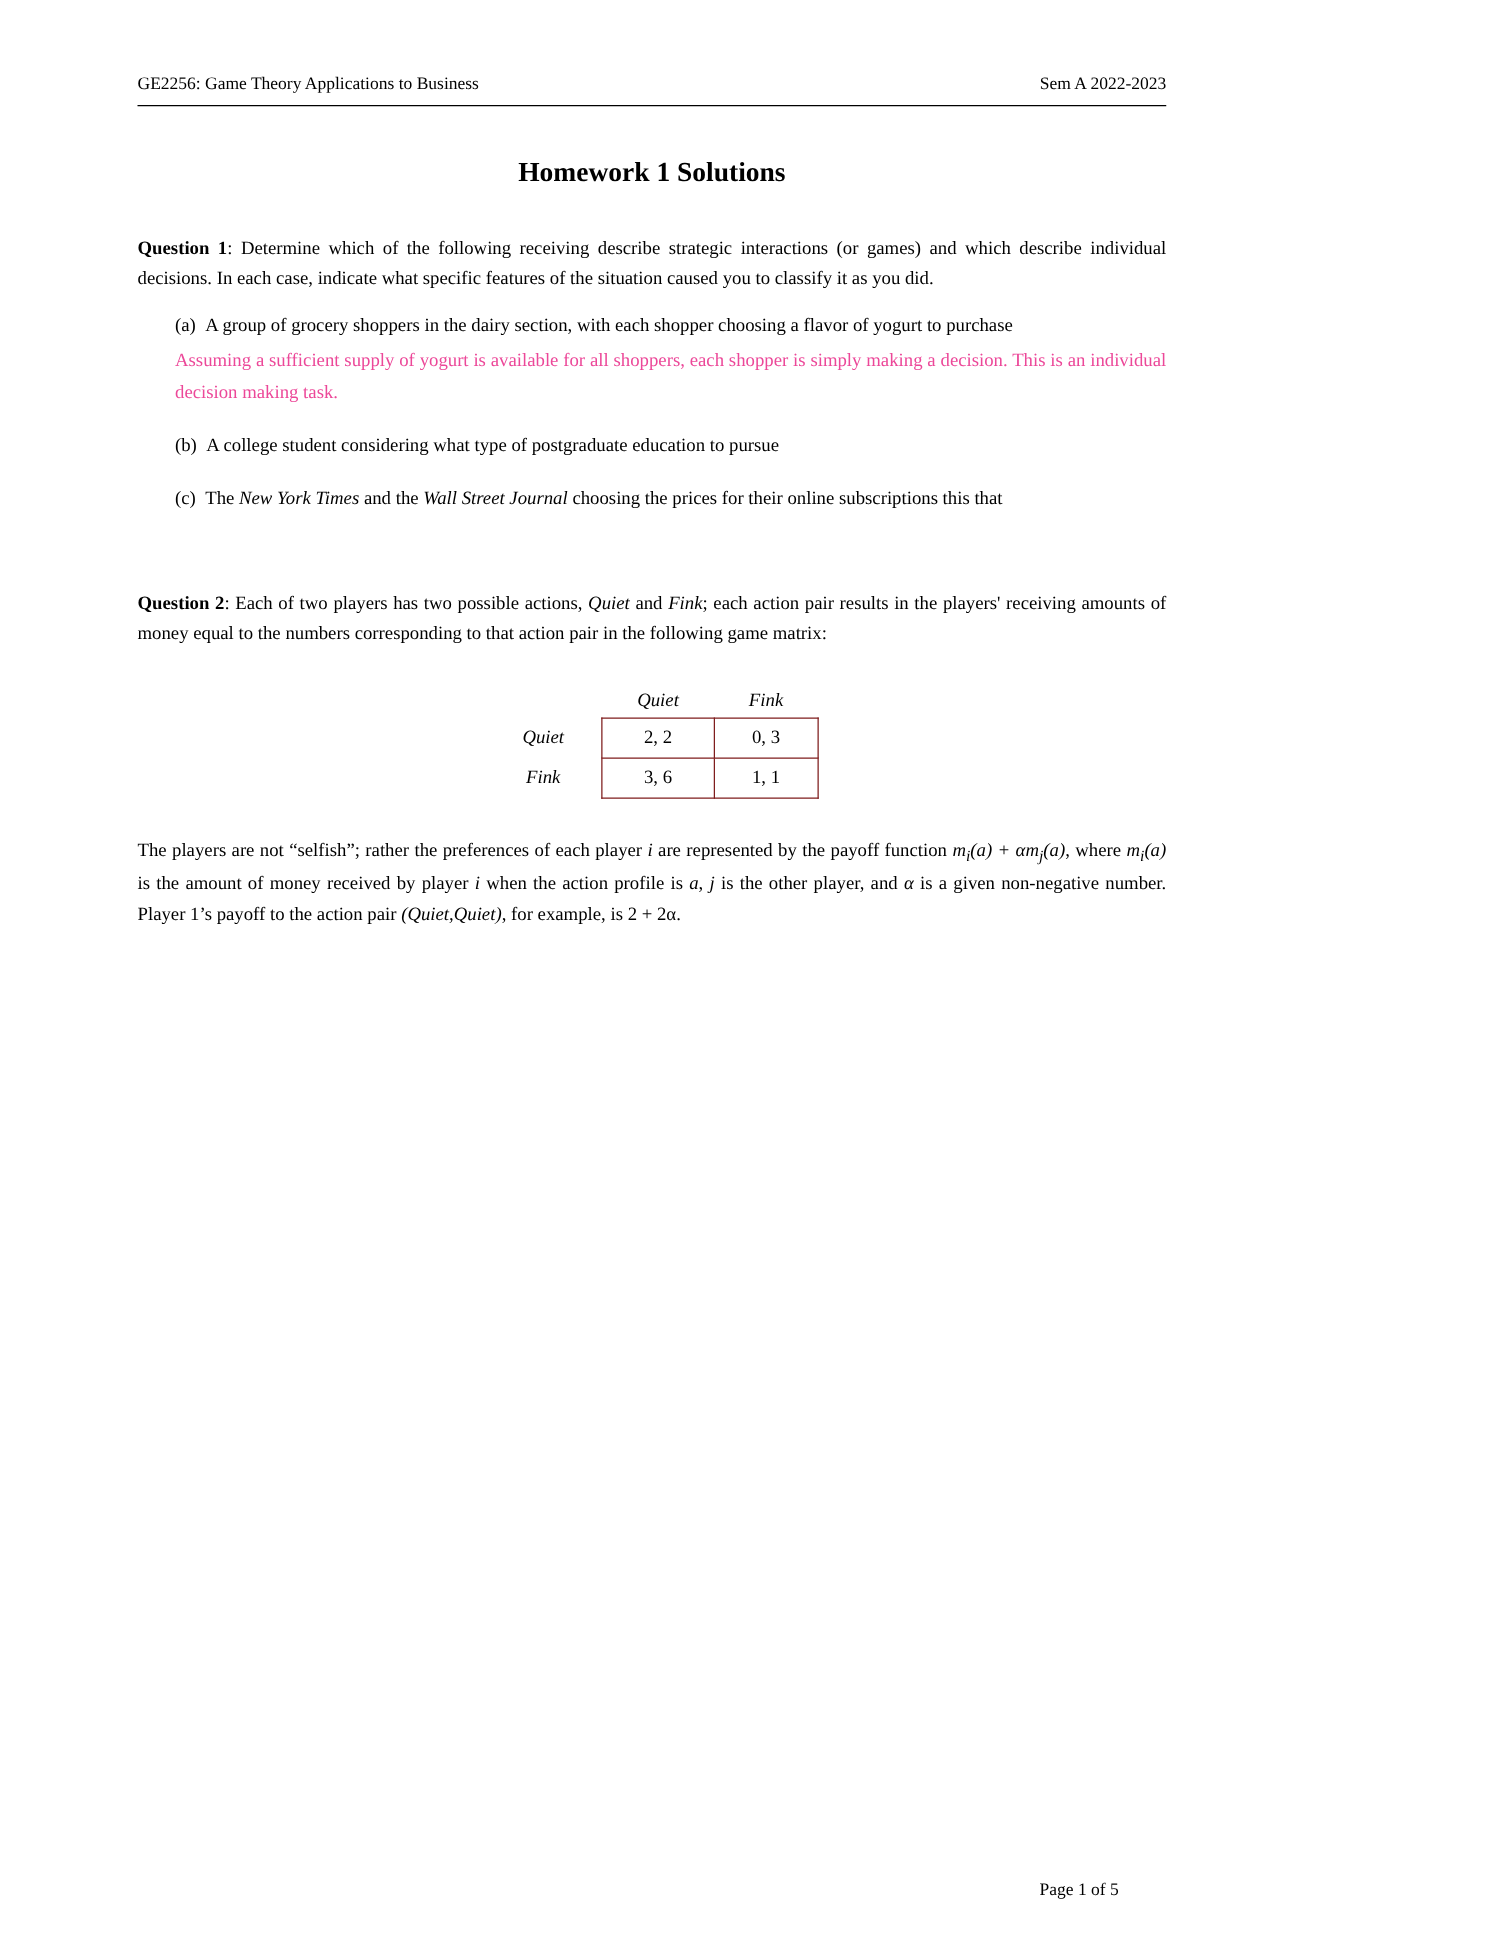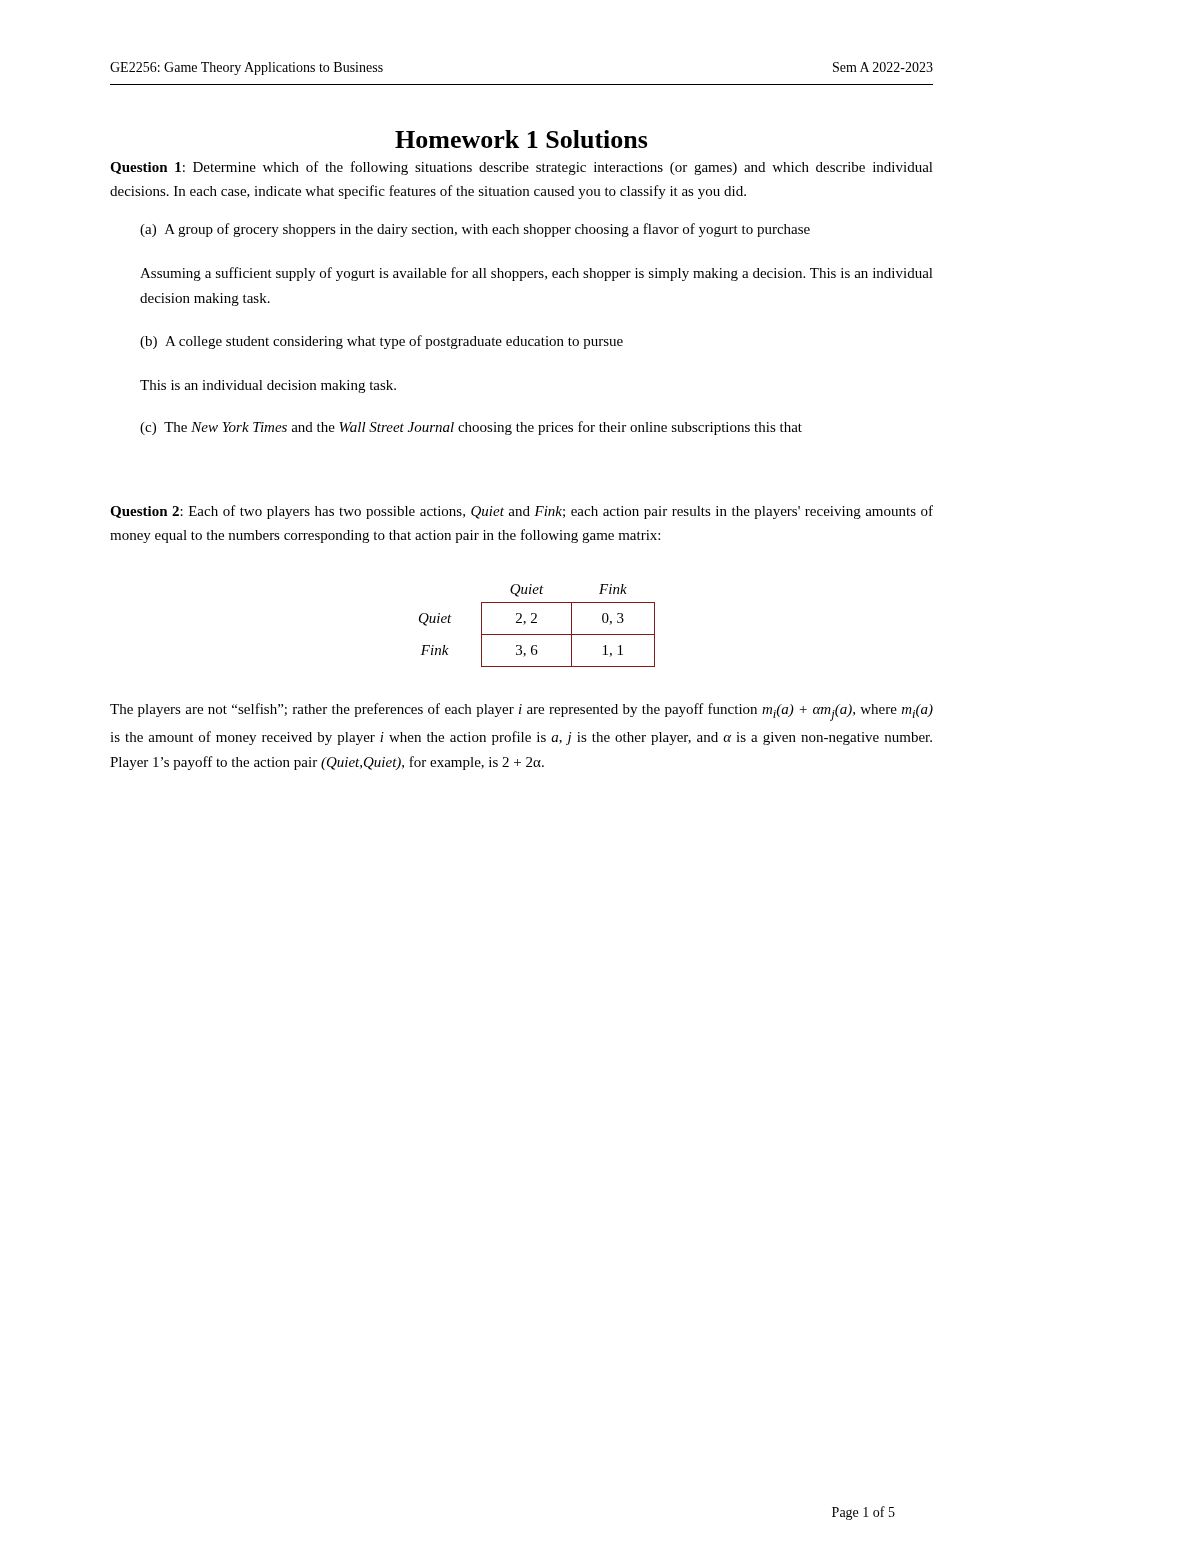--- a/index.html
+++ b/index.html
@@ -34,22 +34,23 @@
       margin-bottom: 40px;
     }
 
     .header-left, .header-right {
       font-size: 14px;
     }
 
     
     .title {
       text-align: center;
-      font-size: 26px;
+      font-size: 22px;
       font-weight: bold;
+      margin-bottom: 36px;
     }
 
     
     .question-block {
       margin-bottom: 30px;
     }
 
     .question-text {
       margin-bottom: 14px;
       line-height: 1.6;
@@ -70,24 +71,24 @@
       margin-bottom: 18px;
       line-height: 1.6;
       text-align: justify;
     }
 
     .sublist li .item-label {
       font-weight: normal;
     }
 
     .answer-text {
-      color: #000000;
+      color: #ec4899;
       line-height: 1.65;
       text-align: justify;
-      margin-top: 20px;
+      margin-top: 4px;
       padding-left: 0;
     }
 
     .italic {
       font-style: italic;
     }
 
     
     .matrix-container {
       display: flex;
@@ -151,33 +152,32 @@
 
   <div class="header">
     <span class="header-left">GE2256: Game Theory Applications to Business</span>
     <span class="header-right">Sem A 2022-2023</span>
   </div>
 
   <div class="title">Homework 1 Solutions</div>
 
   <div class="question-block">
     <p class="question-text">
-      <span class="bold">Question 1</span><span>: Determine which of the following situations describe strategic interactions (or games) and which describe individual decisions. In each case, indicate what specific features of the situation caused you to classify it as you did.</span>
+      <span class="bold">Question 1</span><span>: Determine which of the following receiving describe strategic interactions (or games) and which describe individual decisions. In each case, indicate what specific features of the situation caused you to classify it as you did.</span>
     </p>
 
     <ul class="sublist">
 
       <li>
         <span class="item-label">(a)&nbsp;&nbsp;</span><span>A group of grocery shoppers in the dairy section, with each shopper choosing a flavor of yogurt to purchase</span>
         <div class="answer-text">Assuming a sufficient supply of yogurt is available for all shoppers, each shopper is simply making a decision. This is an individual decision making task.</div>
       </li>
 
       <li>
         <span class="item-label">(b)&nbsp;&nbsp;</span><span>A college student considering what type of postgraduate education to pursue</span>
-        <div class="answer-text">This is an individual decision making task.</div>
       </li>
 
       <li>
         <span class="item-label">(c)&nbsp;&nbsp;</span><span>The </span><span class="italic">New York Times</span><span> and the </span><span class="italic">Wall Street Journal</span><span> choosing the prices for their online subscriptions this that</span>
       </li>
     </ul>
   </div>
 
   <div class="spacer"></div>
 

